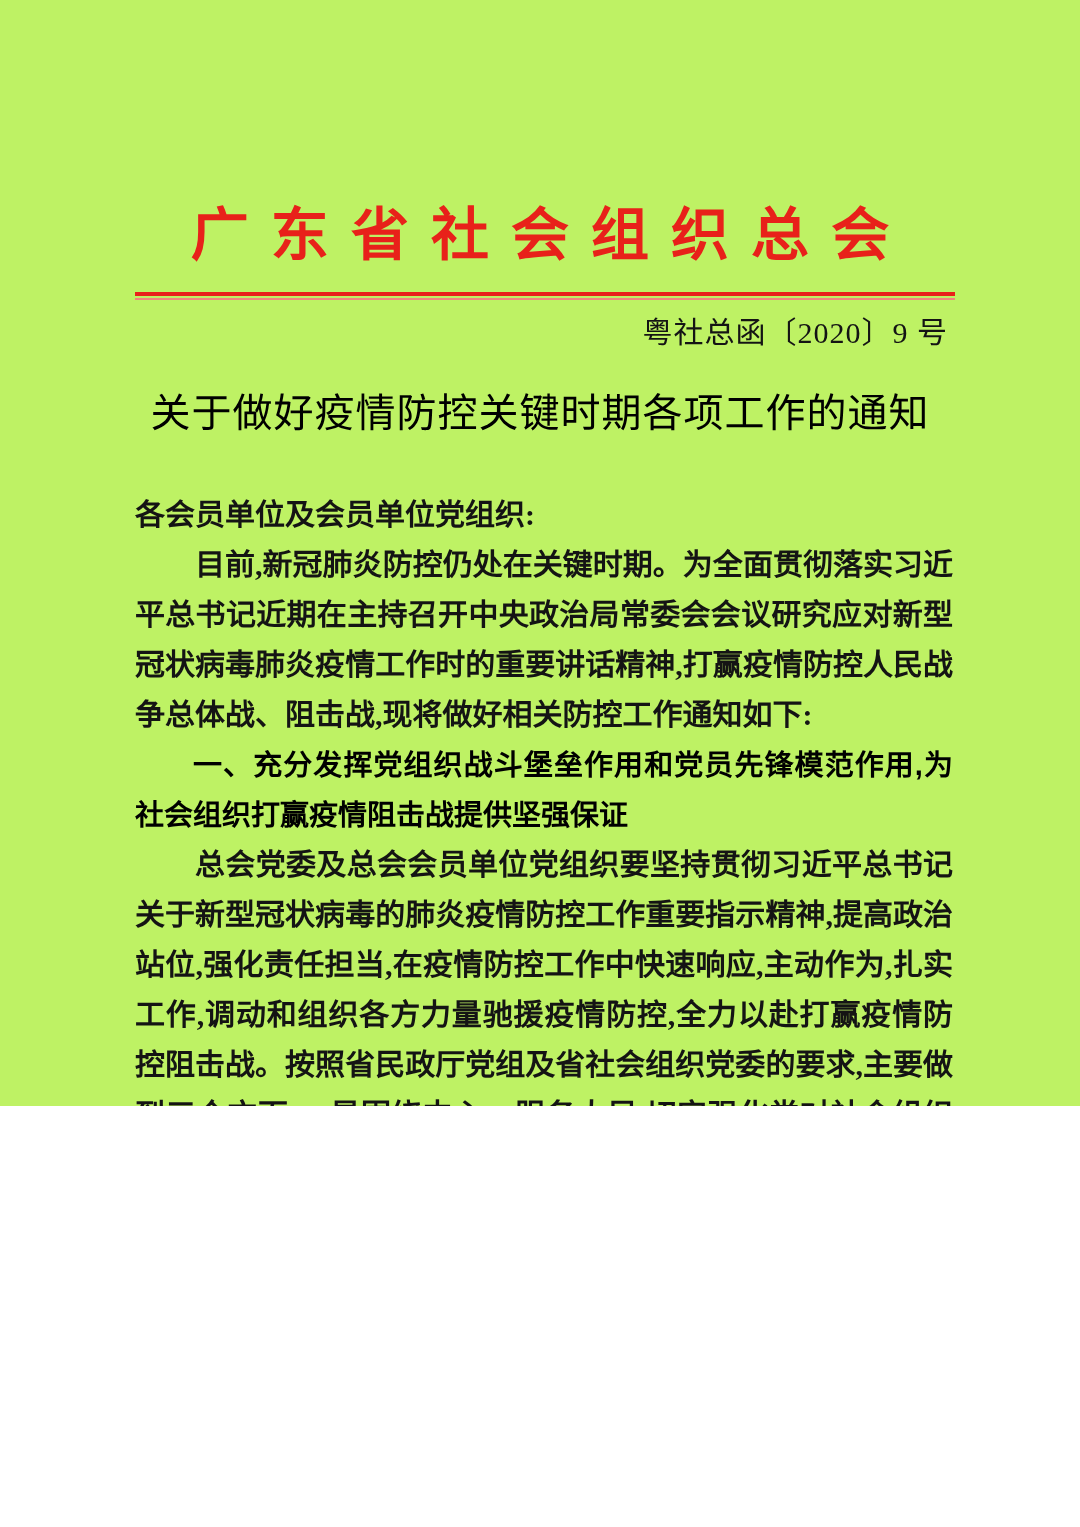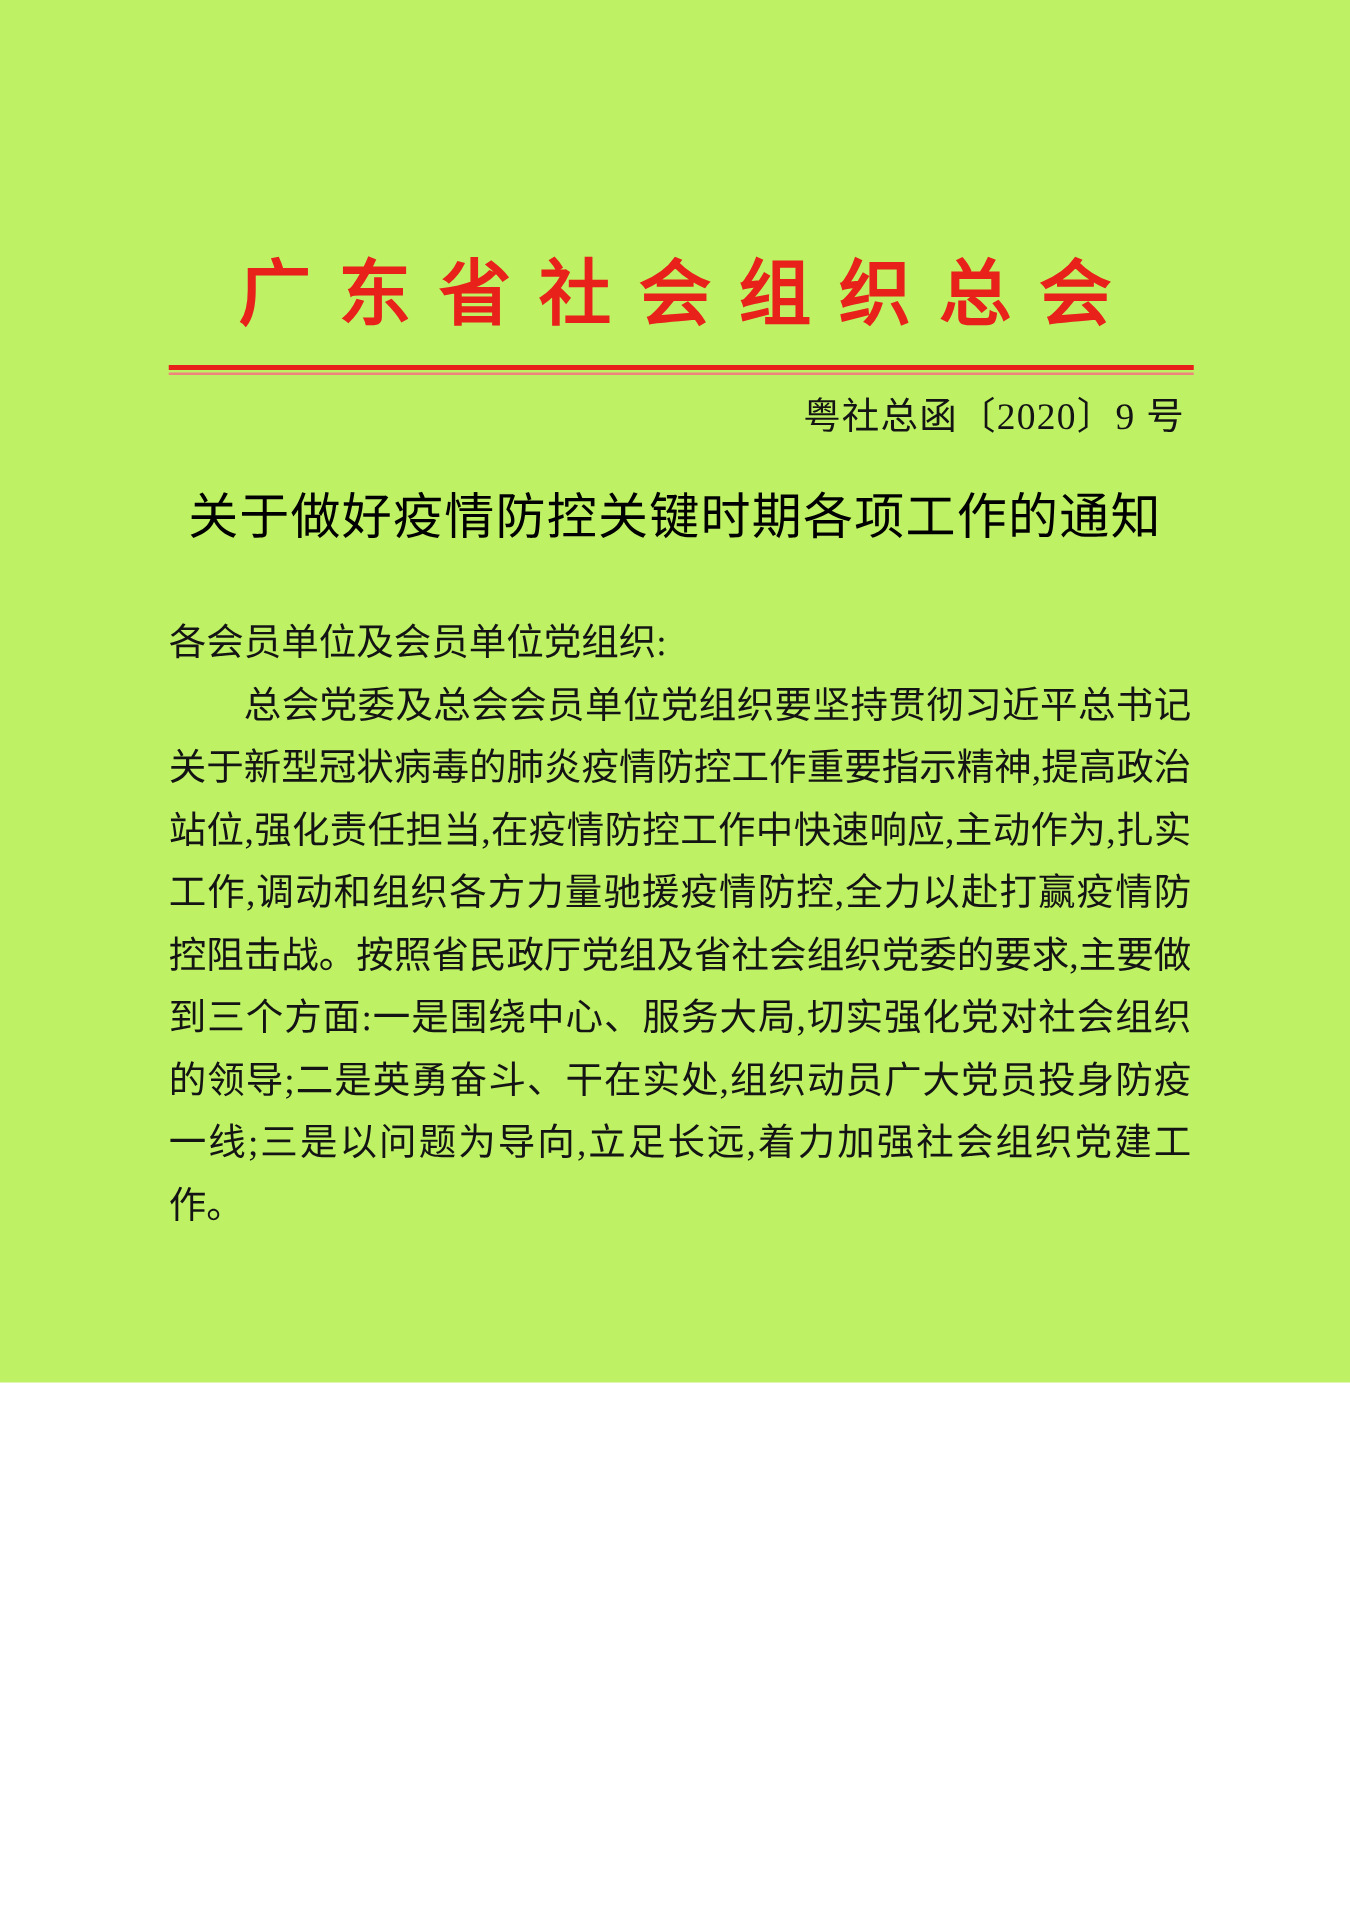--- a/index.html
+++ b/index.html
@@ -61,21 +61,21 @@
     color: #000000;
     font-family: "Liberation Serif", "DejaVu Serif", serif;
   }
   .body-block {
     position: absolute;
     top: 490px; left: 135px; width: 818px;
     font-size: 30px;
     line-height: 50px;
     color: var(--text-black);
   }
-  .body-block p { margin: 0; text-align: justify; }
+  .body-block p { margin: 0; text-align: justify; font-weight: bold; }
   .salutation { text-indent: 0; }
   .para { text-indent: 2em; }
   .para.heading {
     font-family: "Liberation Sans", "DejaVu Sans", sans-serif;
     font-weight: 700;
     font-size: 29px;
     color: #000000;
   }
   .rule-bottom {
     position: absolute;
@@ -105,20 +105,22 @@
     <div class="rule-gap"></div>
     <div class="rule-thin"></div>
   </div>
 
   <div class="doc-number">粤社总函〔2020〕9 号</div>
 
   <h2 class="doc-title">关于做好疫情防控关键时期各项工作的通知</h2>
 
   <div class="body-block">
     <p class="salutation">各会员单位及会员单位党组织:</p>
+    <p class="para">目前,新冠肺炎防控仍处在关键时期。为全面贯彻落实习近平总书记近期在主持召开中央政治局常委会会议研究应对新型冠状病毒肺炎疫情工作时的重要讲话精神,打赢疫情防控人民战争总体战、阻击战,现将做好相关防控工作通知如下:</p>
+    <p class="para heading">一、充分发挥党组织战斗堡垒作用和党员先锋模范作用,为社会组织打赢疫情阻击战提供坚强保证</p>
     <p class="para">总会党委及总会会员单位党组织要坚持贯彻习近平总书记关于新型冠状病毒的肺炎疫情防控工作重要指示精神,提高政治站位,强化责任担当,在疫情防控工作中快速响应,主动作为,扎实工作,调动和组织各方力量驰援疫情防控,全力以赴打赢疫情防控阻击战。按照省民政厅党组及省社会组织党委的要求,主要做到三个方面:一是围绕中心、服务大局,切实强化党对社会组织的领导;二是英勇奋斗、干在实处,组织动员广大党员投身防疫一线;三是以问题为导向,立足长远,着力加强社会组织党建工作。</p>
   </div>
 
   <div class="rule-bottom">
     <div class="rule-thin"></div>
     <div class="rule-gap"></div>
     <div class="rule-thick"></div>
   </div>
 
   <div class="page-number">- 1 -</div>

